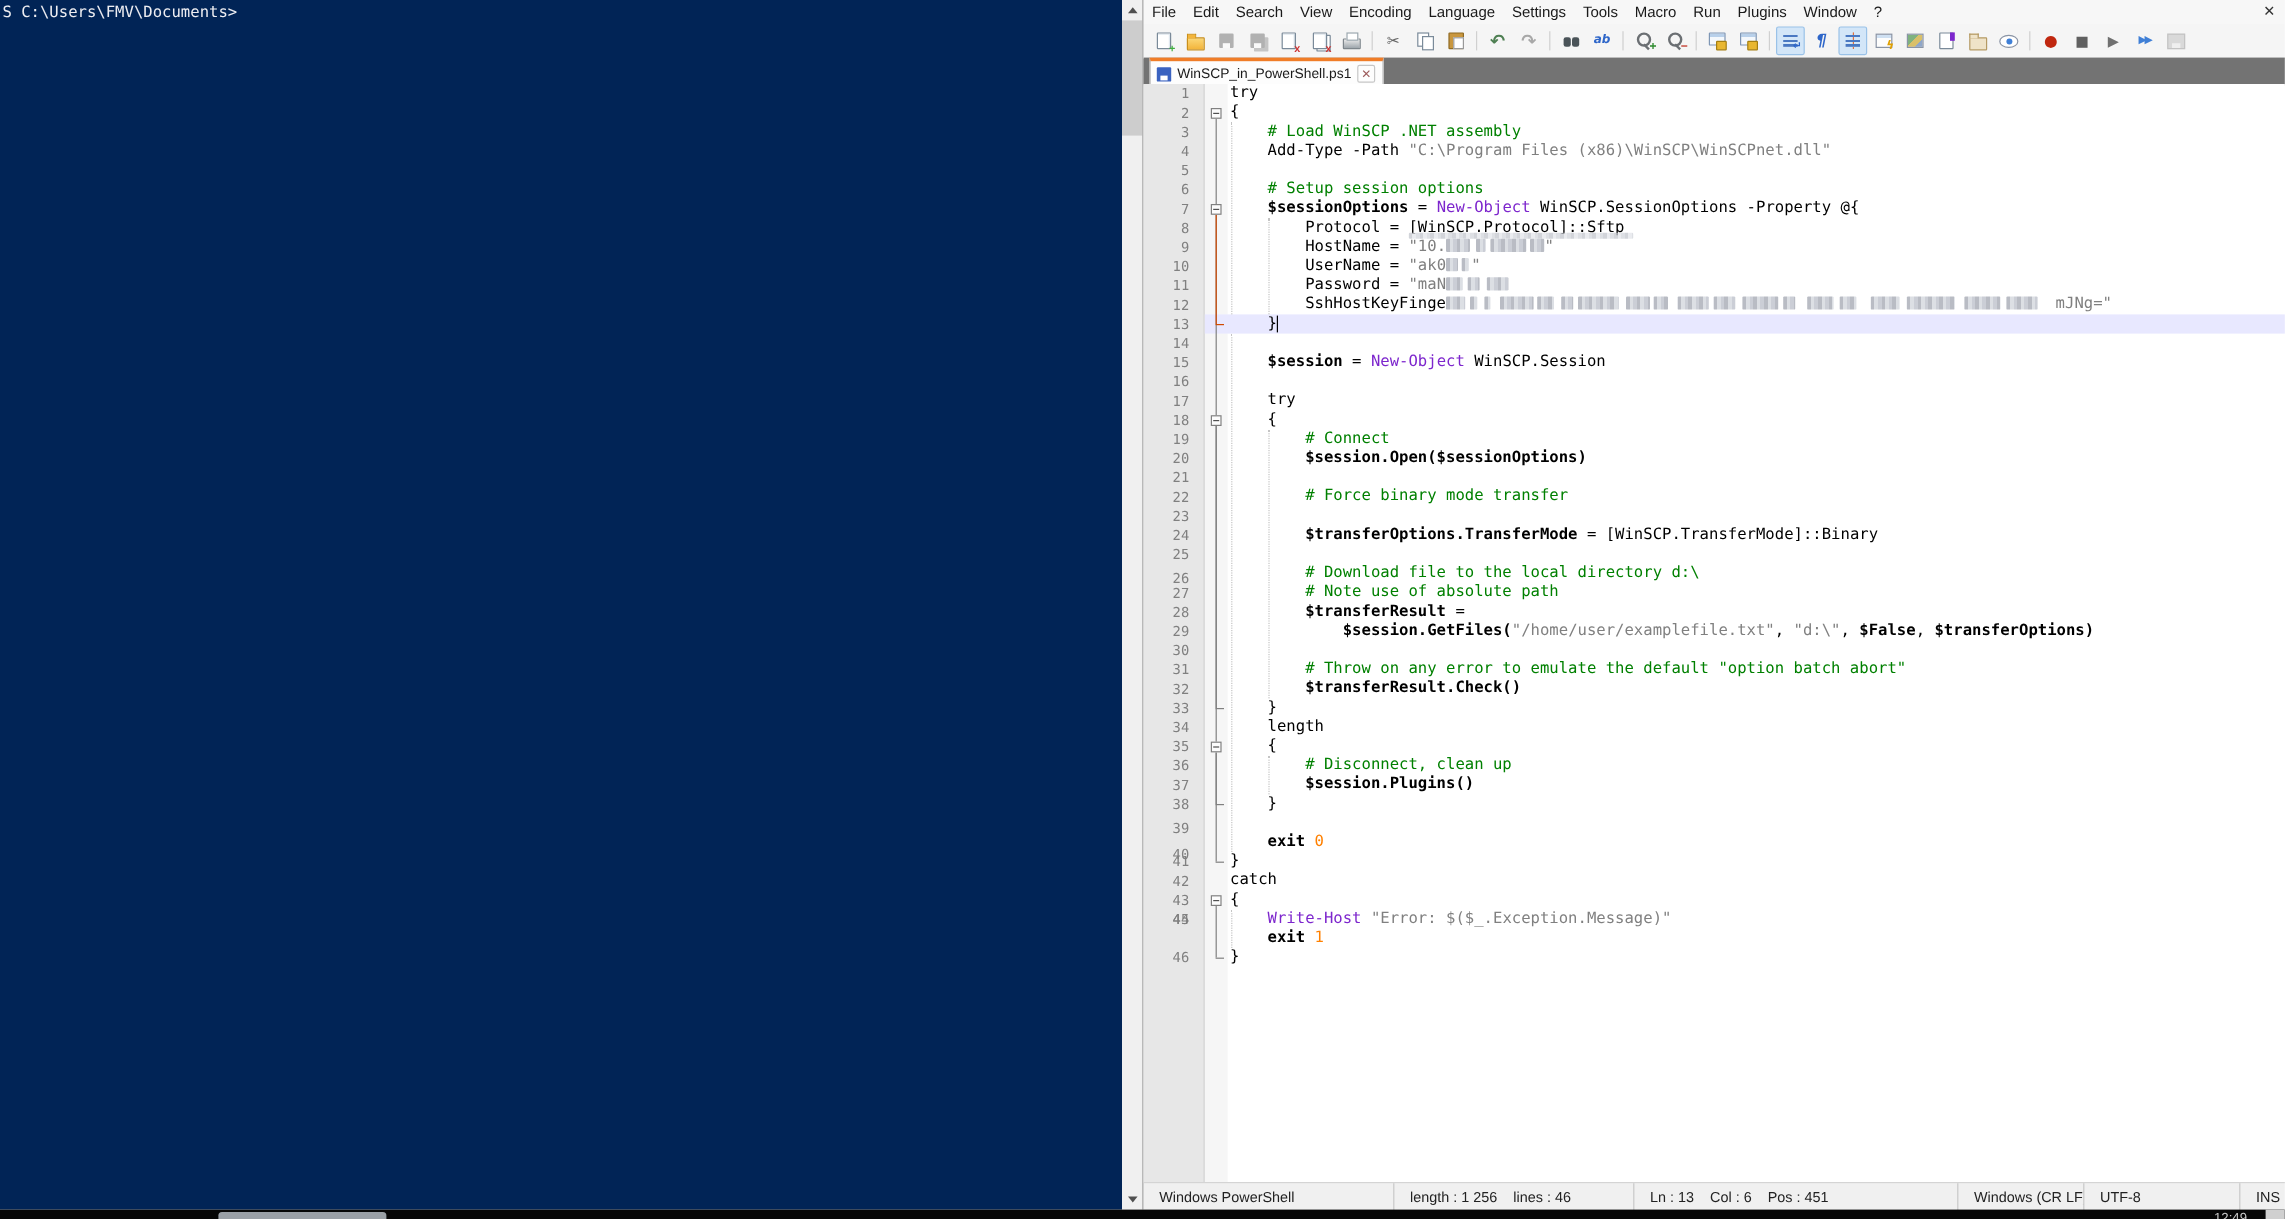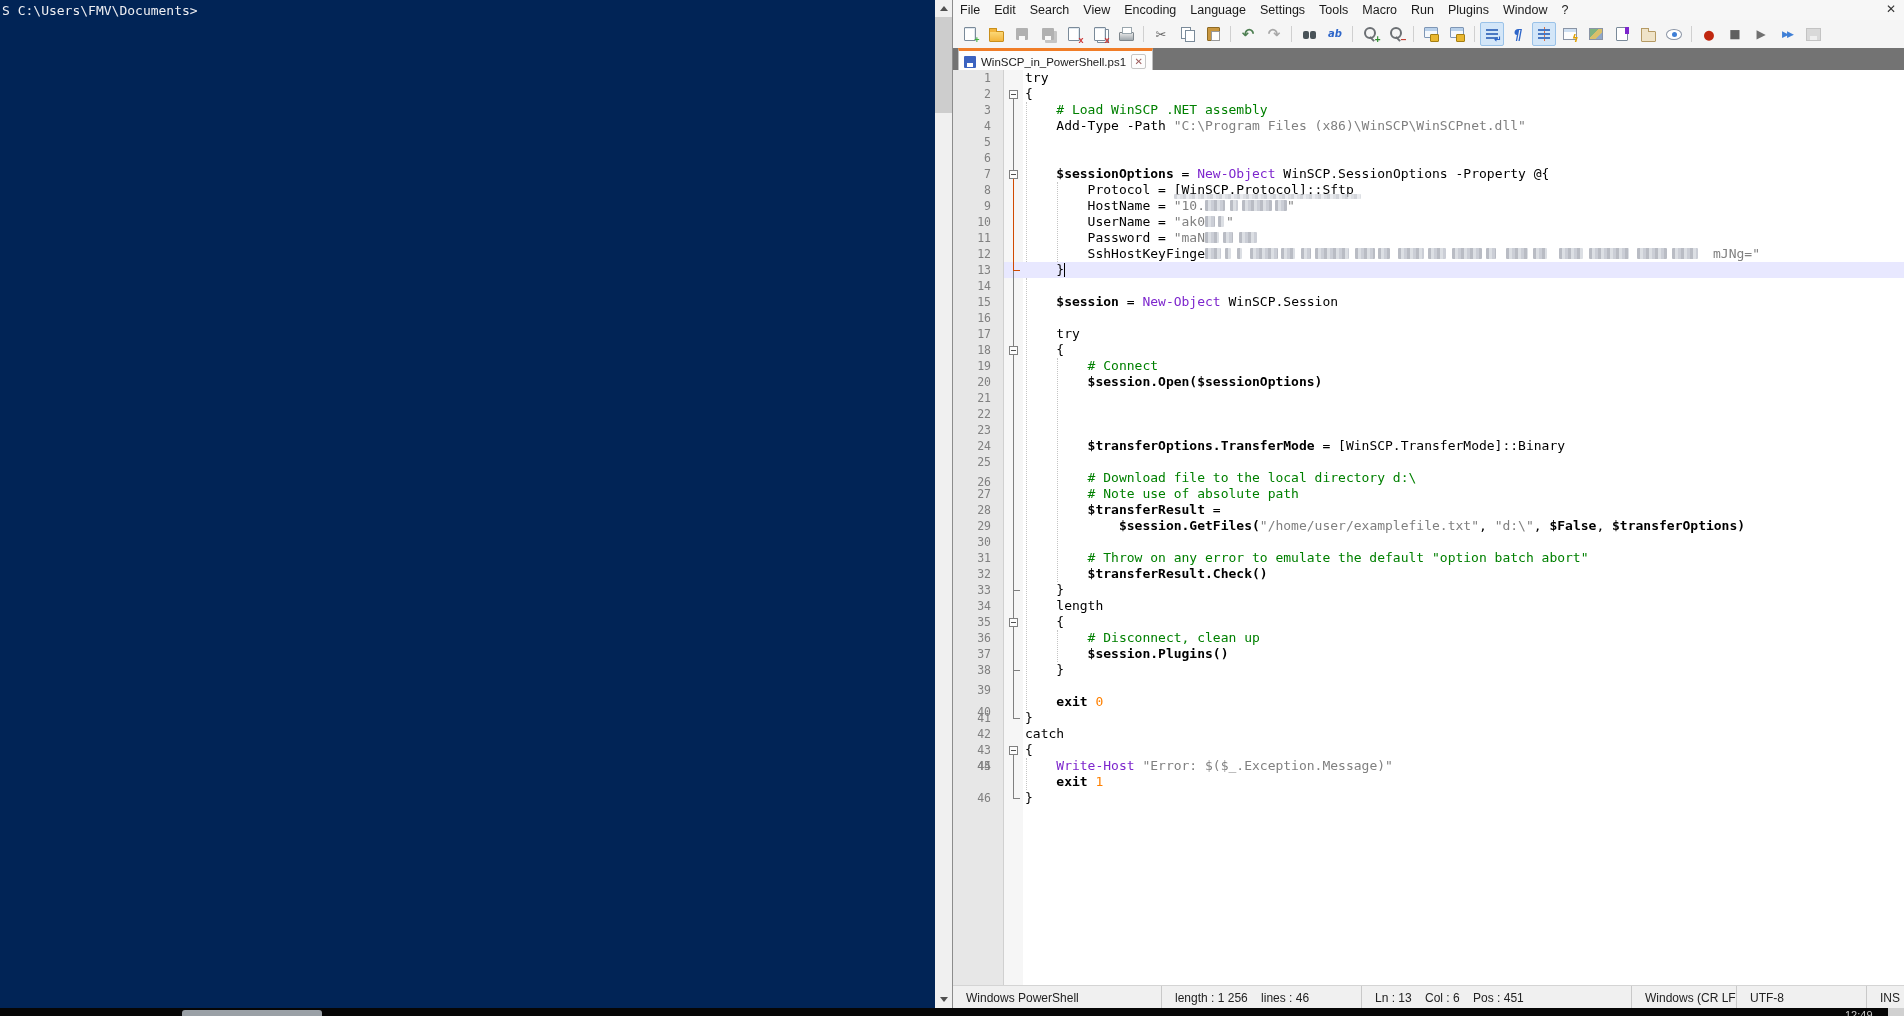--- a/index.html
+++ b/index.html
@@ -345,35 +345,37 @@
           <div class="guide" style="left: 104.3px; top: 112px; height: 80px;"></div>
           <div class="guide" style="left: 104.3px; top: 288px; height: 224px;"></div>
           <div class="guide" style="left: 104.3px; top: 560px; height: 32px;"></div>
         </div>
       <div id="lines">
           <div class="code-line" style="top: 0px;"><span class="tk-d">try</span></div>
           <div class="code-line" style="top: 16px;"><span class="tk-d">{</span></div>
           <div class="code-line" style="top: 32px;"><span class="tk-c">    # Load WinSCP .NET assembly</span></div>
           <div class="code-line" style="top: 48px;"><span class="tk-d">    Add-Type -Path </span><span class="tk-s">"C:\Program Files (x86)\WinSCP\WinSCPnet.dll"</span></div>
           <div class="code-line" style="top: 64px;"></div>
+          <div class="code-line" style="top: 80px;"><span class="tk-c">    # Setup session options</span></div>
           <div class="code-line" style="top: 96px;"><span class="tk-v">    $sessionOptions</span><span class="tk-d"> = </span><span class="tk-k">New-Object</span><span class="tk-d"> WinSCP.SessionOptions -Property @{</span></div>
           <div class="code-line" style="top: 112px;"><span class="tk-d">        Protocol = [WinSCP.Protocol]::Sftp</span><i class="smear" style="left: 150.675px; width: 187.8px;"></i></div>
           <div class="code-line" style="top: 128px;"><span class="tk-d">        HostName = </span><span class="tk-s">"10.</span><span class="blur" style="width: 20px;"></span><span class="gap" style="width: 5px;"></span><span class="blur" style="width: 8px;"></span><span class="gap" style="width: 4px;"></span><span class="blur" style="width: 30px;"></span><span class="gap" style="width: 3px;"></span><span class="blur" style="width: 12px;"></span><span class="tk-s">"</span></div>
           <div class="code-line" style="top: 144px;"><span class="tk-d">        UserName = </span><span class="tk-s">"ak0</span><span class="blur" style="width: 10px;"></span><span class="gap" style="width: 3px;"></span><span class="blur" style="width: 6px;"></span><span class="gap" style="width: 2px;"></span><span class="tk-s">"</span></div>
           <div class="code-line" style="top: 160px;"><span class="tk-d">        Password = </span><span class="tk-s">"maN</span><span class="blur" style="width: 14px;"></span><span class="gap" style="width: 4px;"></span><span class="blur" style="width: 10px;"></span><span class="gap" style="width: 6px;"></span><span class="blur" style="width: 18px;"></span></div>
           <div class="code-line" style="top: 176px;"><span class="tk-d">        SshHostKeyFinge</span><span class="blur" style="width: 16px;"></span><span class="gap" style="width: 4px;"></span><span class="blur" style="width: 6px;"></span><span class="gap" style="width: 6px;"></span><span class="blur" style="width: 5px;"></span><span class="gap" style="width: 8px;"></span><span class="blur" style="width: 28px;"></span><span class="gap" style="width: 3px;"></span><span class="blur" style="width: 14px;"></span><span class="gap" style="width: 6px;"></span><span class="blur" style="width: 10px;"></span><span class="gap" style="width: 4px;"></span><span class="blur" style="width: 34px;"></span><span class="gap" style="width: 6px;"></span><span class="blur" style="width: 20px;"></span><span class="gap" style="width: 3px;"></span><span class="blur" style="width: 12px;"></span><span class="gap" style="width: 8px;"></span><span class="blur" style="width: 26px;"></span><span class="gap" style="width: 4px;"></span><span class="blur" style="width: 18px;"></span><span class="gap" style="width: 6px;"></span><span class="blur" style="width: 30px;"></span><span class="gap" style="width: 4px;"></span><span class="blur" style="width: 10px;"></span><span class="gap" style="width: 10px;"></span><span class="blur" style="width: 22px;"></span><span class="gap" style="width: 5px;"></span><span class="blur" style="width: 14px;"></span><span class="gap" style="width: 12px;"></span><span class="blur" style="width: 24px;"></span><span class="gap" style="width: 6px;"></span><span class="blur" style="width: 40px;"></span><span class="gap" style="width: 8px;"></span><span class="blur" style="width: 30px;"></span><span class="gap" style="width: 5px;"></span><span class="blur" style="width: 26px;"></span><span class="gap" style="width: 15px;"></span><span class="tk-s">mJNg="</span></div>
           <div class="code-line" style="top: 192px;"><span class="tk-d">    }</span></div>
           <div class="code-line" style="top: 208px;"></div>
           <div class="code-line" style="top: 224px;"><span class="tk-v">    $session</span><span class="tk-d"> = </span><span class="tk-k">New-Object</span><span class="tk-d"> WinSCP.Session</span></div>
           <div class="code-line" style="top: 240px;"></div>
           <div class="code-line" style="top: 256px;"><span class="tk-d">    try</span></div>
           <div class="code-line" style="top: 272px;"><span class="tk-d">    {</span></div>
           <div class="code-line" style="top: 288px;"><span class="tk-c">        # Connect</span></div>
           <div class="code-line" style="top: 304px;"><span class="tk-v">        $session.Open($sessionOptions)</span></div>
           <div class="code-line" style="top: 320px;"></div>
+          <div class="code-line" style="top: 336px;"><span class="tk-c">        # Force binary mode transfer</span></div>
           <div class="code-line" style="top: 368px;"><span class="tk-v">        $transferOptions.TransferMode</span><span class="tk-d"> = [WinSCP.TransferMode]::Binary</span></div>
           <div class="code-line" style="top: 384px;"></div>
           <div class="code-line" style="top: 400px;"><span class="tk-c">        # Download file to the local directory d:\</span></div>
           <div class="code-line" style="top: 416px;"><span class="tk-c">        # Note use of absolute path</span></div>
           <div class="code-line" style="top: 432px;"><span class="tk-v">        $transferResult</span><span class="tk-d"> =</span></div>
           <div class="code-line" style="top: 448px;"><span class="tk-v">            $session.GetFiles(</span><span class="tk-s">"/home/user/examplefile.txt"</span><span class="tk-d">, </span><span class="tk-s">"d:\"</span><span class="tk-d">, </span><span class="tk-v">$False</span><span class="tk-d">, </span><span class="tk-v">$transferOptions</span><span class="tk-v">)</span></div>
           <div class="code-line" style="top: 464px;"></div>
           <div class="code-line" style="top: 480px;"><span class="tk-c">        # Throw on any error to emulate the default "option batch abort"</span></div>
           <div class="code-line" style="top: 496px;"><span class="tk-v">        $transferResult.Check()</span></div>
           <div class="code-line" style="top: 512px;"><span class="tk-d">    }</span></div>

